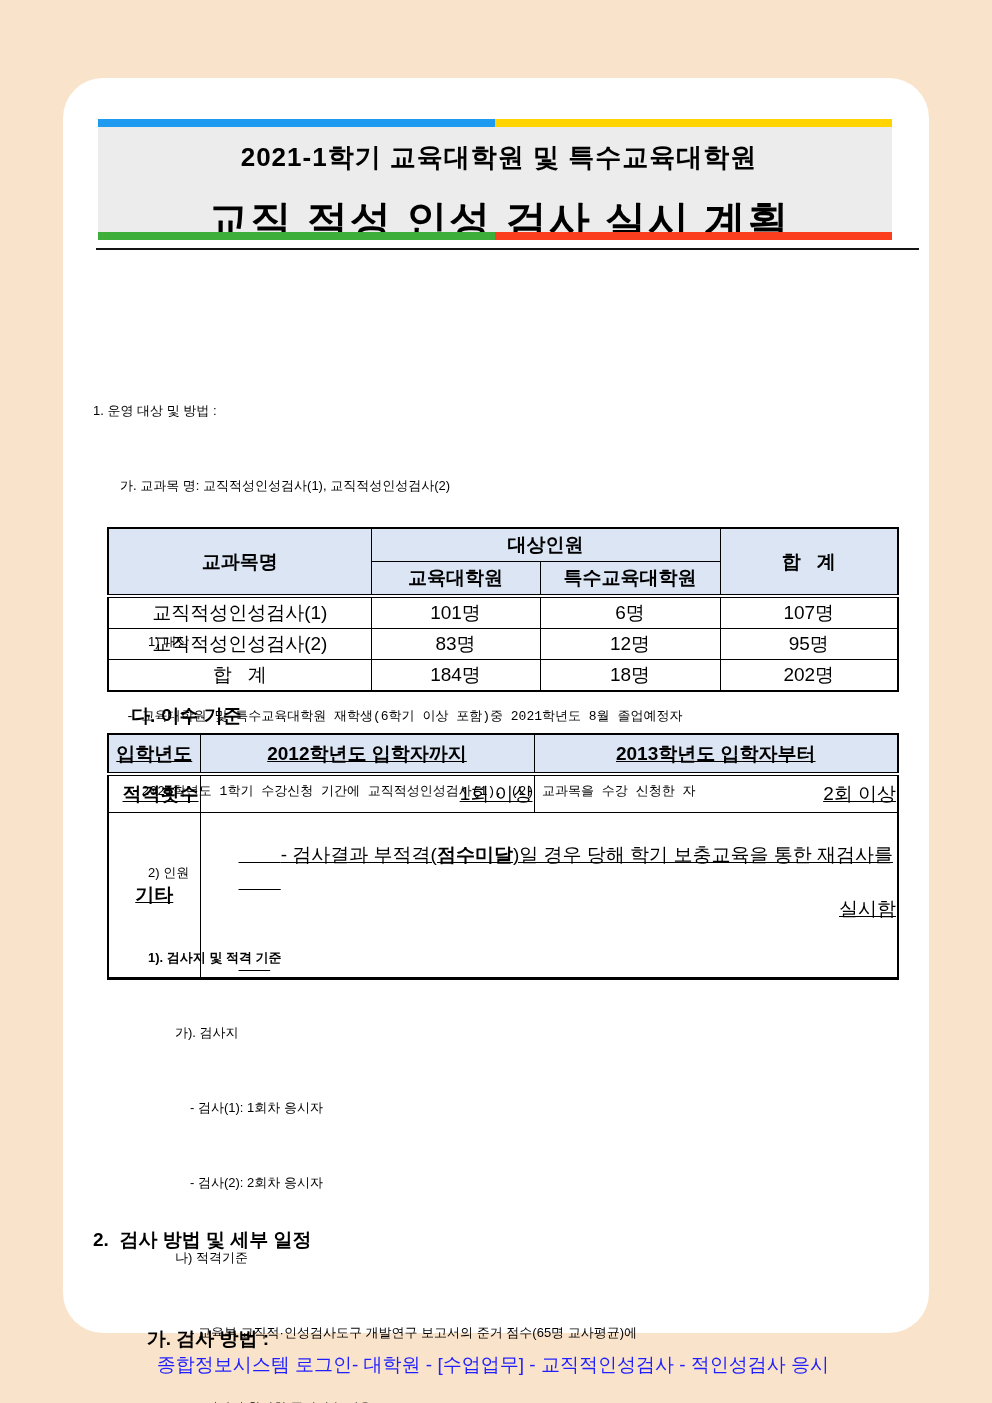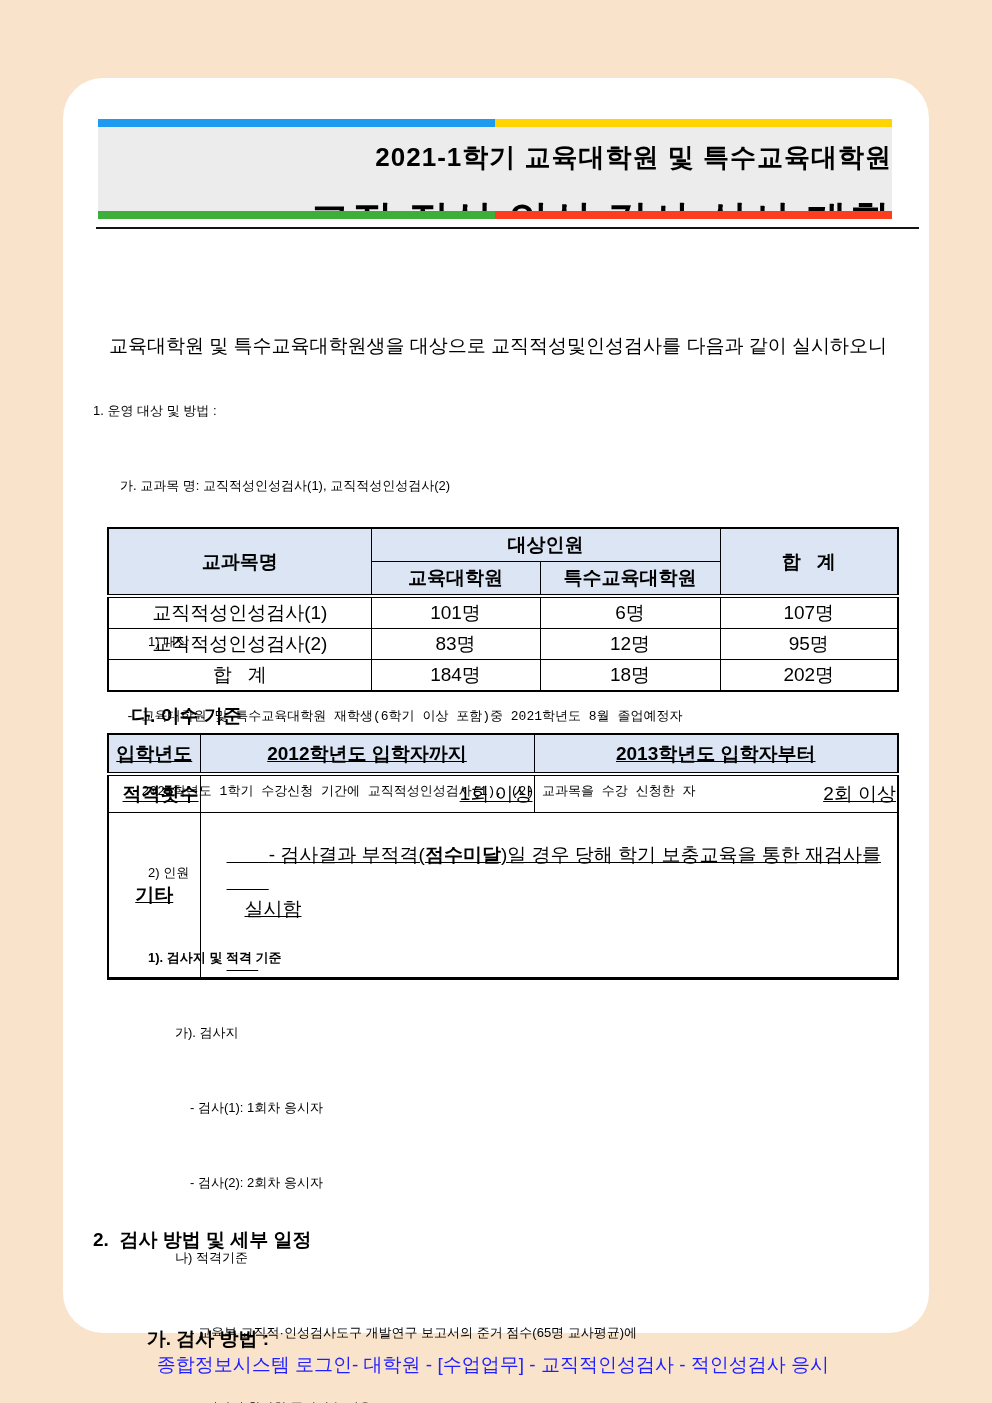--- a/index.html
+++ b/index.html
@@ -15,21 +15,21 @@
     background:#ffffff;border-radius:40px;
   }
   
   .header-band{position:absolute;top:41px;left:35px;width:794px;}
   .bar-row{display:flex;height:8px;}
   .bar-half{flex:1;height:8px;}
   .c-blue{background:#1E9BF0;}
   .c-yellow{background:#FFD400;}
   .c-green{background:#3EAE3A;}
   .c-red{background:#FA3E1E;}
-  .title-box{background:#ECECEC;height:84px;text-align:right;overflow:hidden;padding-left:8px;}
+  .title-box{background:#ECECEC;height:105px;text-align:center;overflow:hidden;padding-left:8px;}
   .title1{font-size:26px;font-weight:bold;margin-top:13px;letter-spacing:1px;white-space:pre;}
   .title2{font-size:41px;font-weight:bold;margin-top:18px;letter-spacing:2px;white-space:pre;}
   .rule{border-top:2px solid #141414;margin:8px -27px 0 -2px;height:0;}
   
   .txt{font-size:13px;line-height:25px;white-space:pre;}
   .intro{position:absolute;top:198px;left:33px;width:820px;font-size:19px;line-height:28px;white-space:pre;}
   .intro .l1{text-indent:13px;}
   .sec1{position:absolute;top:270px;left:30px;}
   .in27{padding-left:27px;}
   .in33{padding-left:33px;font-family:Liberation Mono, monospace;}
@@ -41,22 +41,22 @@
   .t1{position:absolute;top:449px;left:44px;width:790px;border:2px solid #000;}
   .t2{position:absolute;top:655px;left:44px;width:790px;border:2px solid #000;border-bottom:3px solid #000;text-decoration:underline;}
   .hd{background:#DBE5F3;font-weight:bold;}
   .t1 .hrow td{height:30px;}
   .t1 .drow td{height:28px;}
   .dbl{border-bottom:4px double #000;}
   .t2 .r1 td{height:35px;}
   .t2 .r2 td{height:34px;text-align:right;}
   .t2 .r3 td{height:62px;}
   .lbl{font-weight:bold;}
-  .etc-cell{text-align:left;padding-left:26px;line-height:27px;}
-  .etc-l2{text-indent:18px;display:block;}
+  .etc-cell{text-align:left;padding-left:38px;line-height:27px;}
+  .etc-l2{text-indent:18px;display:block;text-align:right;}
   .b{font-weight:bold;}
   
   .criteria{position:absolute;top:817px;left:85px;}
   .crit-h{font-weight:bold;}
   .i27{padding-left:27px;}
   .i42{padding-left:42px;}
   .i57{padding-left:57px;}
   
   .sec2{position:absolute;top:1105px;left:30px;font-size:19px;white-space:pre;}
   .sec2 .heading{font-weight:bold;line-height:25px;}
@@ -79,21 +79,20 @@
       <div class="title2">교직 적성 인성 검사 실시 계획</div>
     </div>
     <div class="bar-row">
       <div class="bar-half c-green"></div>
       <div class="bar-half c-red"></div>
     </div>
     <div class="rule"></div>
   </div>
 
   <div class="intro">
-    <div class="l1">교육대학원 및 특수교육대학원생을 대상으로 교직적성및인성검사를 다음과 같이 실시하오니</div>
   </div>
 
   <div class="sec1 txt">
     <div>1. 운영 대상 및 방법 :</div>
     <div class="in27">가. 교과목 명: 교직적성인성검사(1), 교직적성인성검사(2)</div>
     <div class="in27">나. 대상자 및 인원</div>
     <div class="in55">1) 대상</div>
     <div class="in33">- 교육대학원 및 특수교육대학원 재학생(6학기 이상 포함)중 2021학년도 8월 졸업예정자</div>
     <div class="in33">- 2021학년도 1학기 수강신청 기간에 교직적성인성검사(1), (2) 교과목을 수강 신청한 자</div>
     <div class="in55">2) 인원</div>

